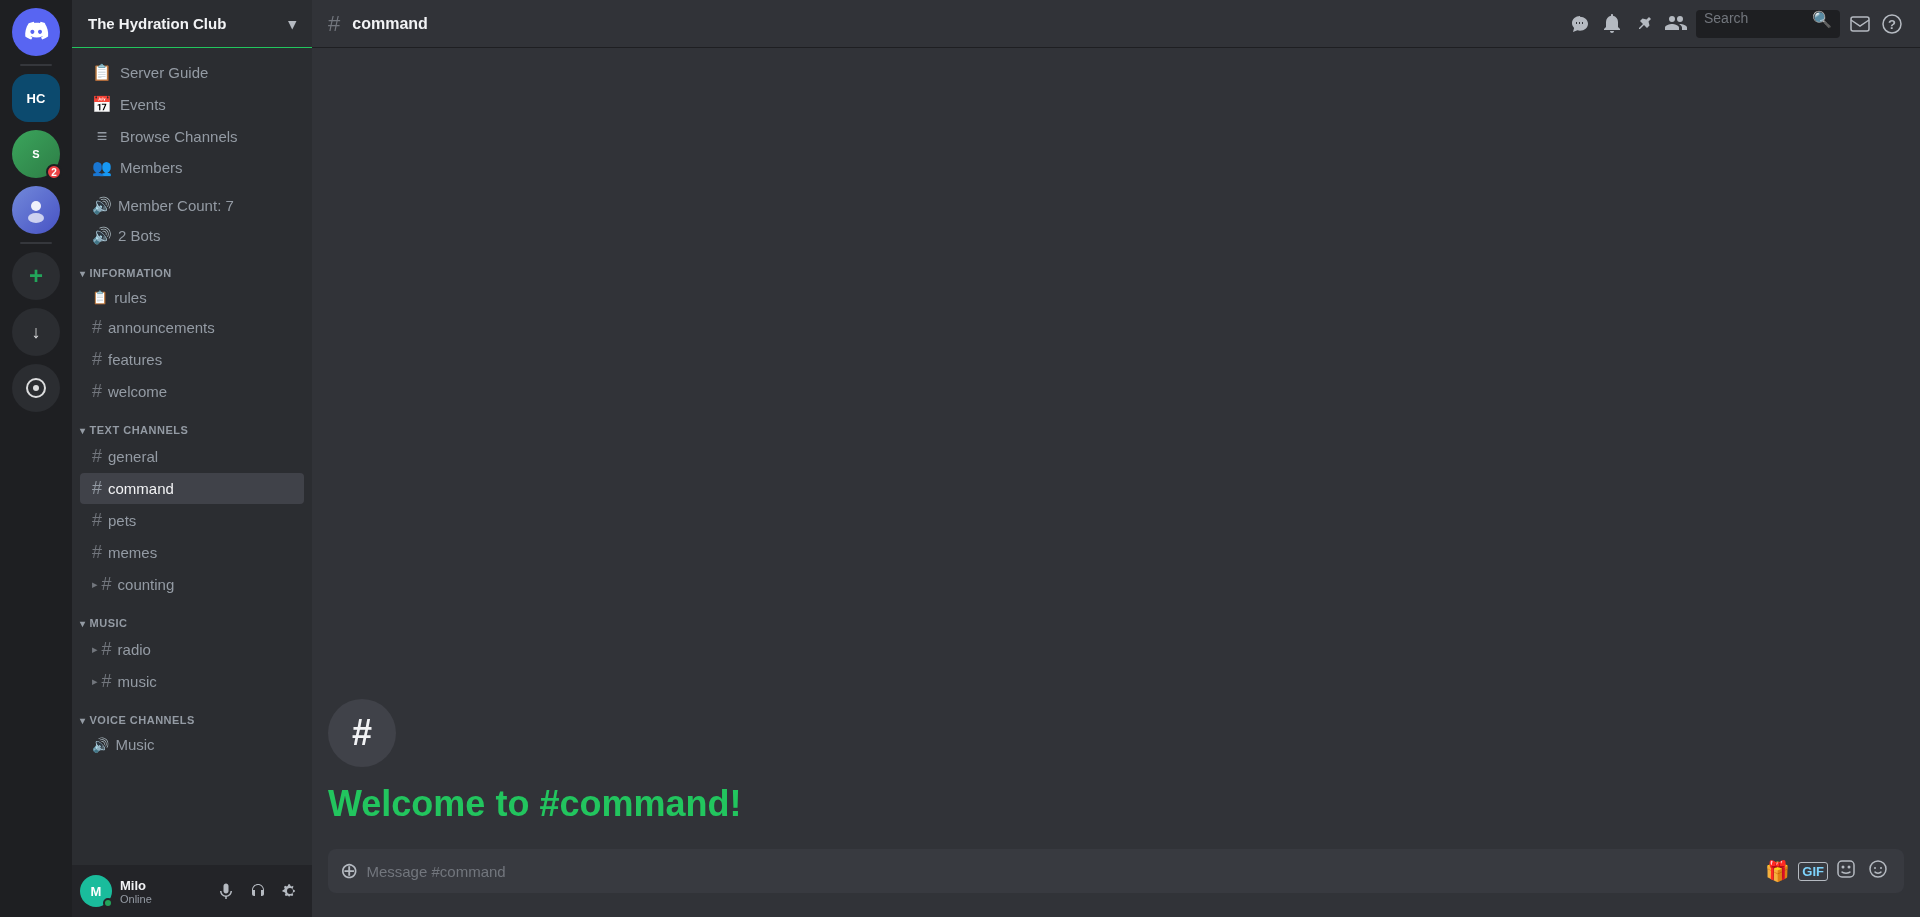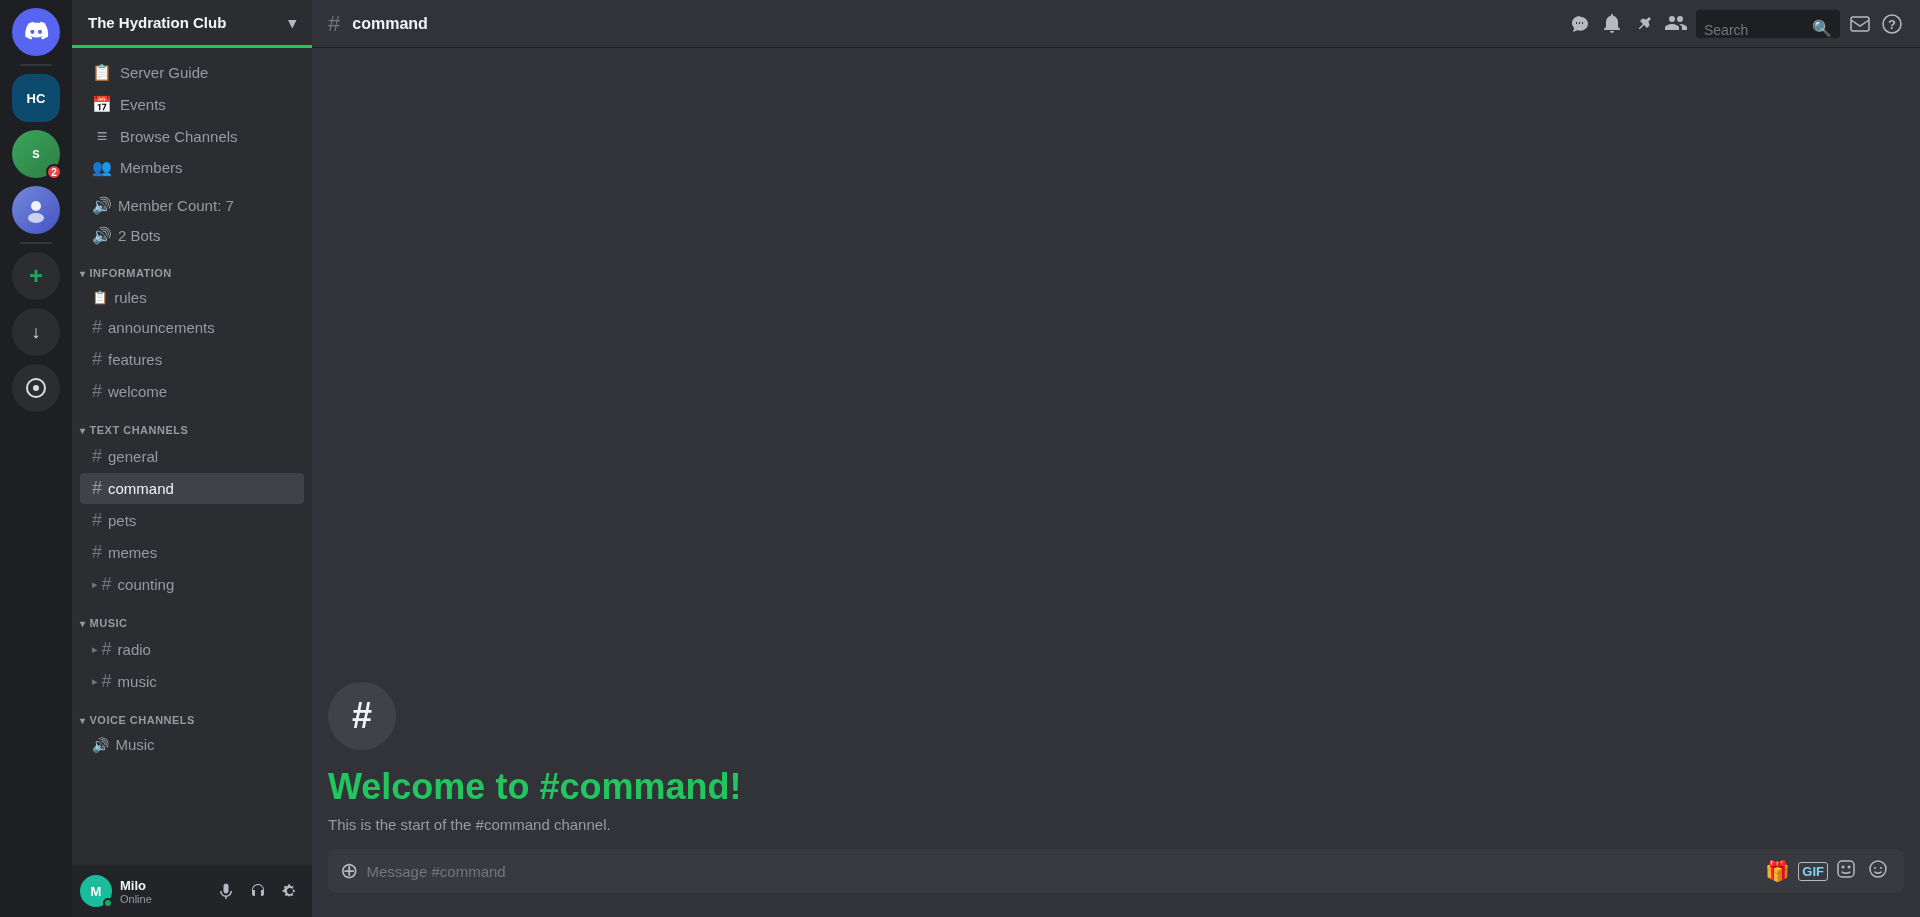--- a/index.html
+++ b/index.html
@@ -70,21 +70,21 @@
       flex-shrink: 0;
     }
     .server-header {
       height: 48px;
       display: flex;
       align-items: center;
       padding: 0 16px;
       font-weight: 600;
       font-size: 15px;
       color: #f2f3f5;
-      border-bottom: 3px solid #22c55e;
+      border-bottom: 1px solid #22c55e;
       cursor: pointer;
       justify-content: space-between;
     }
     .sidebar-content {
       flex: 1;
       overflow-y: auto;
       padding: 8px 0;
     }
     .sidebar-content::-webkit-scrollbar { width: 4px; }
     .sidebar-content::-webkit-scrollbar-thumb { background: #1e1f22; border-radius: 2px; }
@@ -186,21 +186,21 @@
       padding: 0 16px;
       gap: 8px;
       flex-shrink: 0;
     }
     .topbar-hash { color: #72767d; font-size: 22px; font-weight: 300; margin-right: 4px; }
     .topbar-channel-name { font-weight: 700; color: #f2f3f5; font-size: 16px; }
     .topbar-actions { margin-left: auto; display: flex; align-items: center; gap: 8px; }
     .topbar-icon { width: 24px; height: 24px; display: flex; align-items: center; justify-content: center; cursor: pointer; color: #b5bac1; font-size: 20px; border-radius: 4px; }
     .search-bar {
       display: flex;
-      align-items: flex-end;
+      align-items: flex-start;
       background: #1e1f22;
       border-radius: 4px;
       padding: 0 8px;
       height: 28px;
       width: 144px;
       cursor: text;
     }
     .search-bar input {
       background: none;
       border: none;
@@ -512,21 +512,20 @@
     </div>
   </div>
 
   <div class="chat-area">
     <div class="messages-container">
       <div class="channel-welcome">
         <div class="welcome-icon">
           <span>#</span>
         </div>
         <div class="welcome-title">Welcome to #command!</div>
-        <div class="welcome-desc">This is the start of the #command channel.</div>
       </div>
     </div>
 
     <div class="message-input-area">
       <div class="message-input-box">
         <span class="input-plus">⊕</span>
         <input type="text" placeholder="Message #command" style="">
         <div class="input-right-icons">
           <span class="input-icon" title="Gift">🎁</span>
           <span class="input-icon" title="GIF" style="font-size:13px;font-weight:700;color:#7dd3fc;border:1.5px solid #b5bac1;border-radius:3px;padding:1px 3px;">GIF</span>

